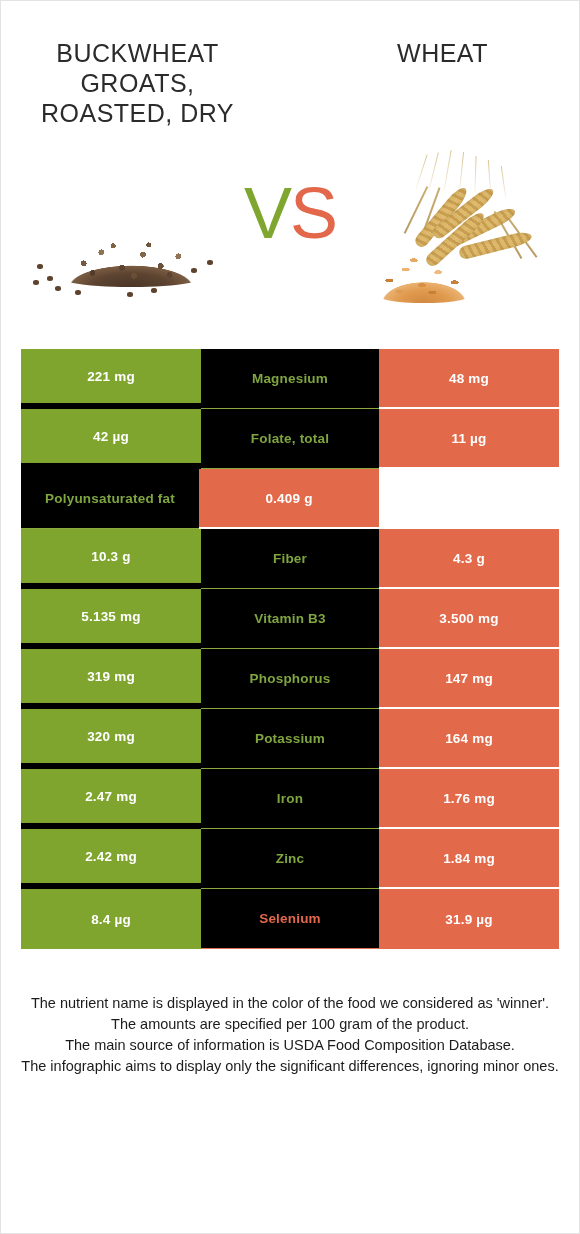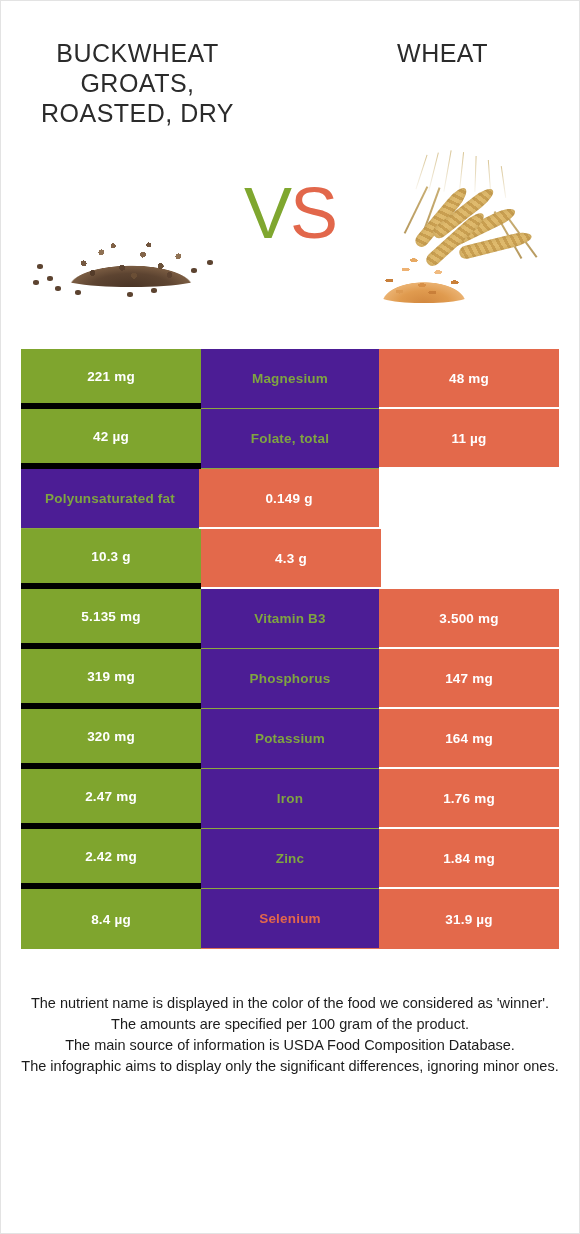--- a/index.html
+++ b/index.html
@@ -184,21 +184,21 @@
     letter-spacing: .2px;
   }
   .cell.left {
     width: 180px;
     background: #7FA52E;
     color: #ffffff;
     border-bottom: 6px solid #000000;
   }
   .cell.mid {
     width: 178px;
-    background: #4c1d95;
+    background: #000000;
     font-weight: bold;
   }
   .cell.mid-inner {
     width: 100%;
     height: 100%;
     display: flex;
     align-items: center;
     justify-content: center;
     box-sizing: border-box;
   }
@@ -301,24 +301,27 @@
         <div class="cell left">42 µg</div>
         <div class="cell mid">
           <div class="cell mid-inner">Folate, total</div>
         </div>
         <div class="cell right">11 µg</div>
       </div>
       <div class="row winner-green">
         <div class="cell mid">
           <div class="cell mid-inner">Polyunsaturated fat</div>
         </div>
-        <div class="cell right">0.149 g</div>
+        <div class="cell right">0.409 g</div>
       </div>
       <div class="row winner-green">
         <div class="cell left">10.3 g</div>
+        <div class="cell mid">
+          <div class="cell mid-inner">Fiber</div>
+        </div>
         <div class="cell right">4.3 g</div>
       </div>
       <div class="row winner-green">
         <div class="cell left">5.135 mg</div>
         <div class="cell mid">
           <div class="cell mid-inner">Vitamin B3</div>
         </div>
         <div class="cell right">3.500 mg</div>
       </div>
       <div class="row winner-green">

